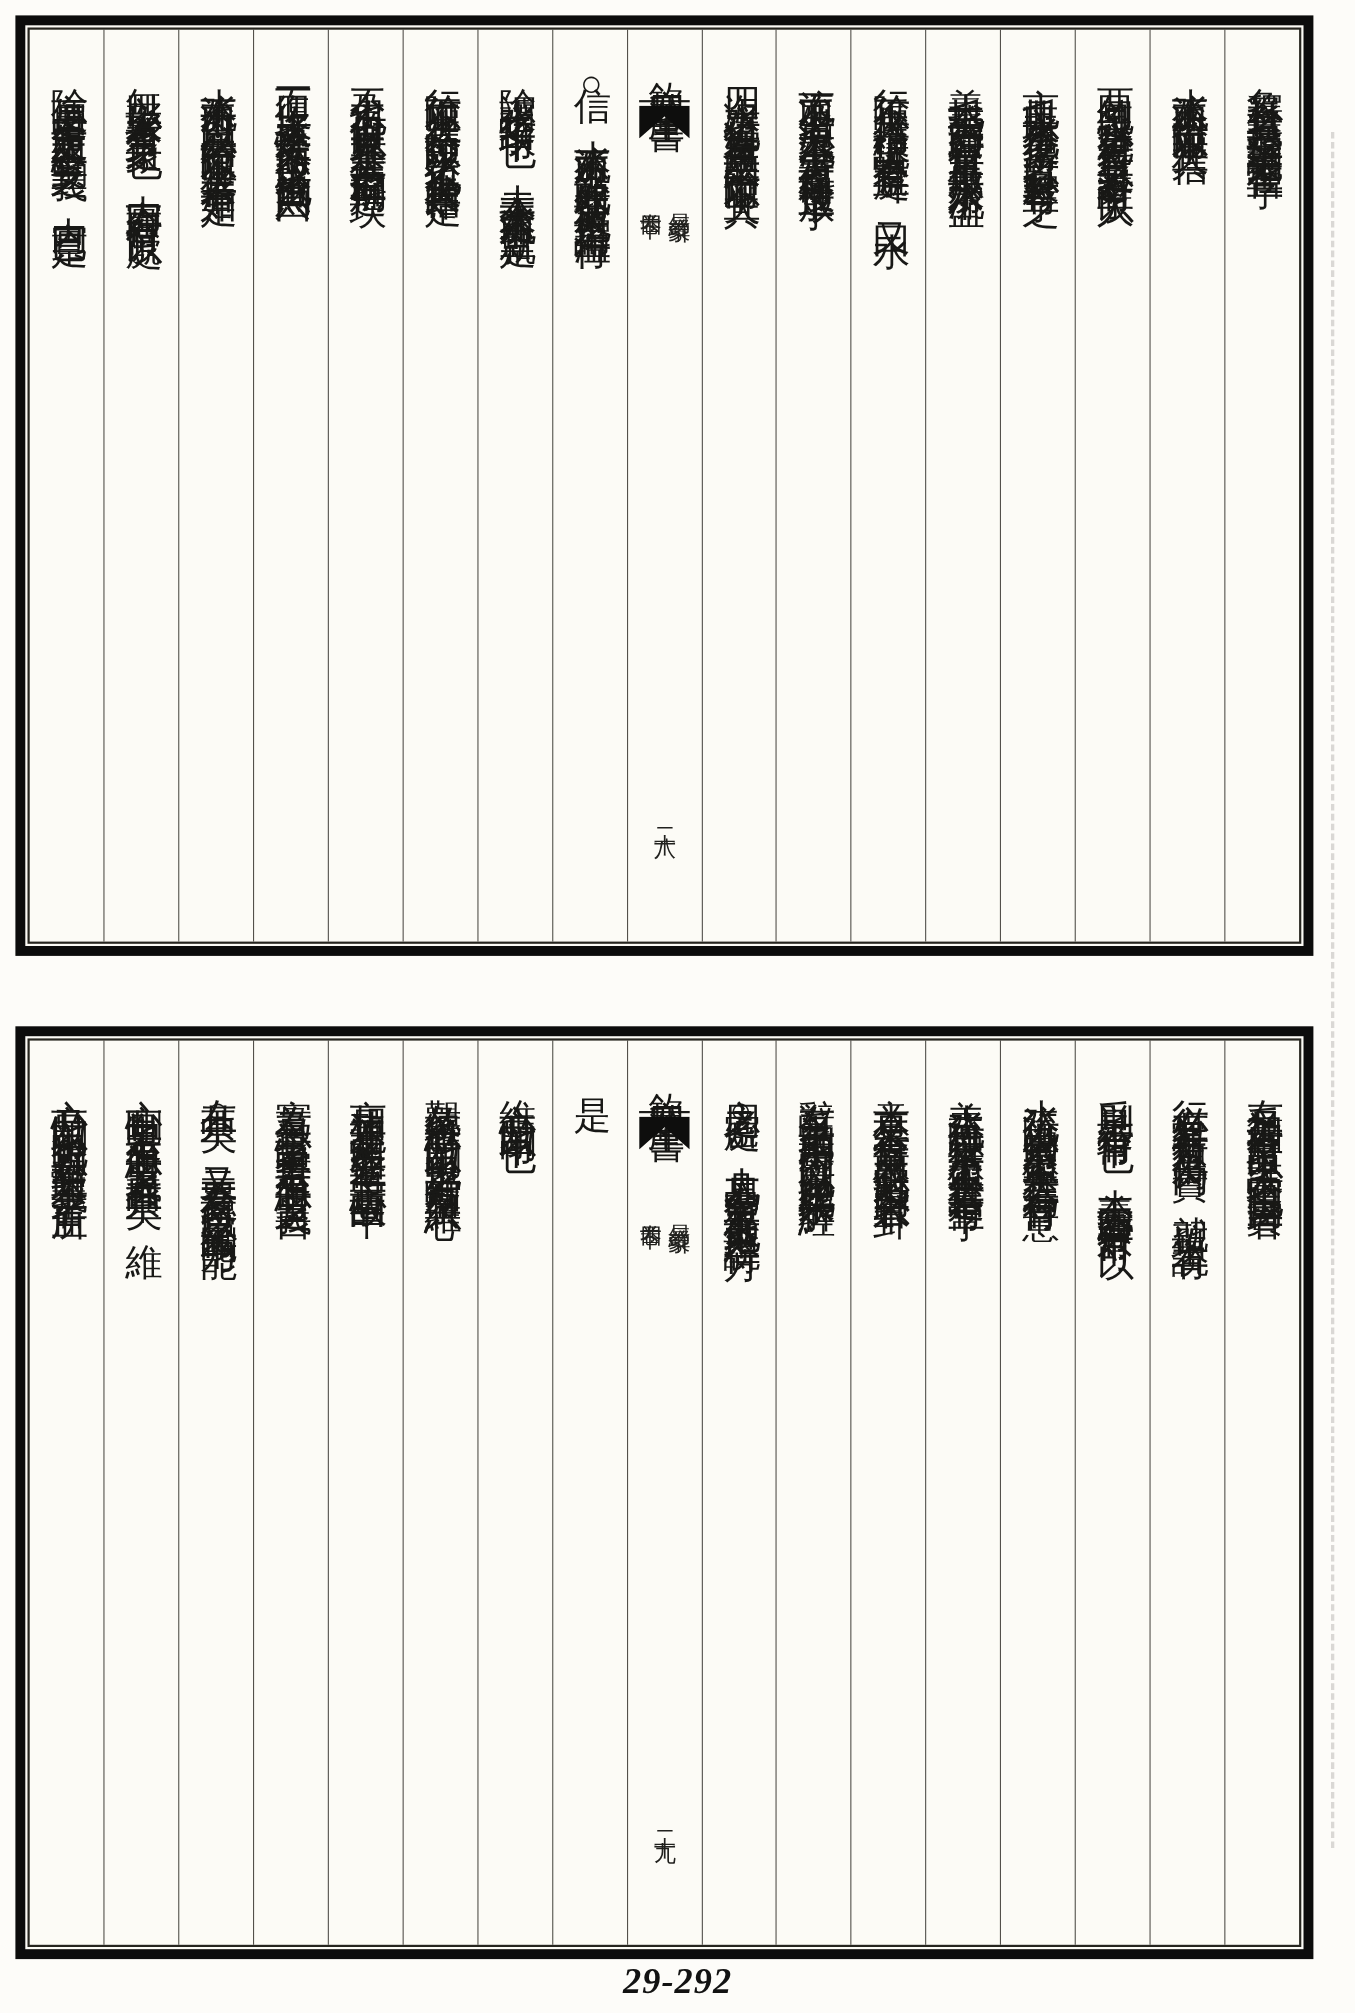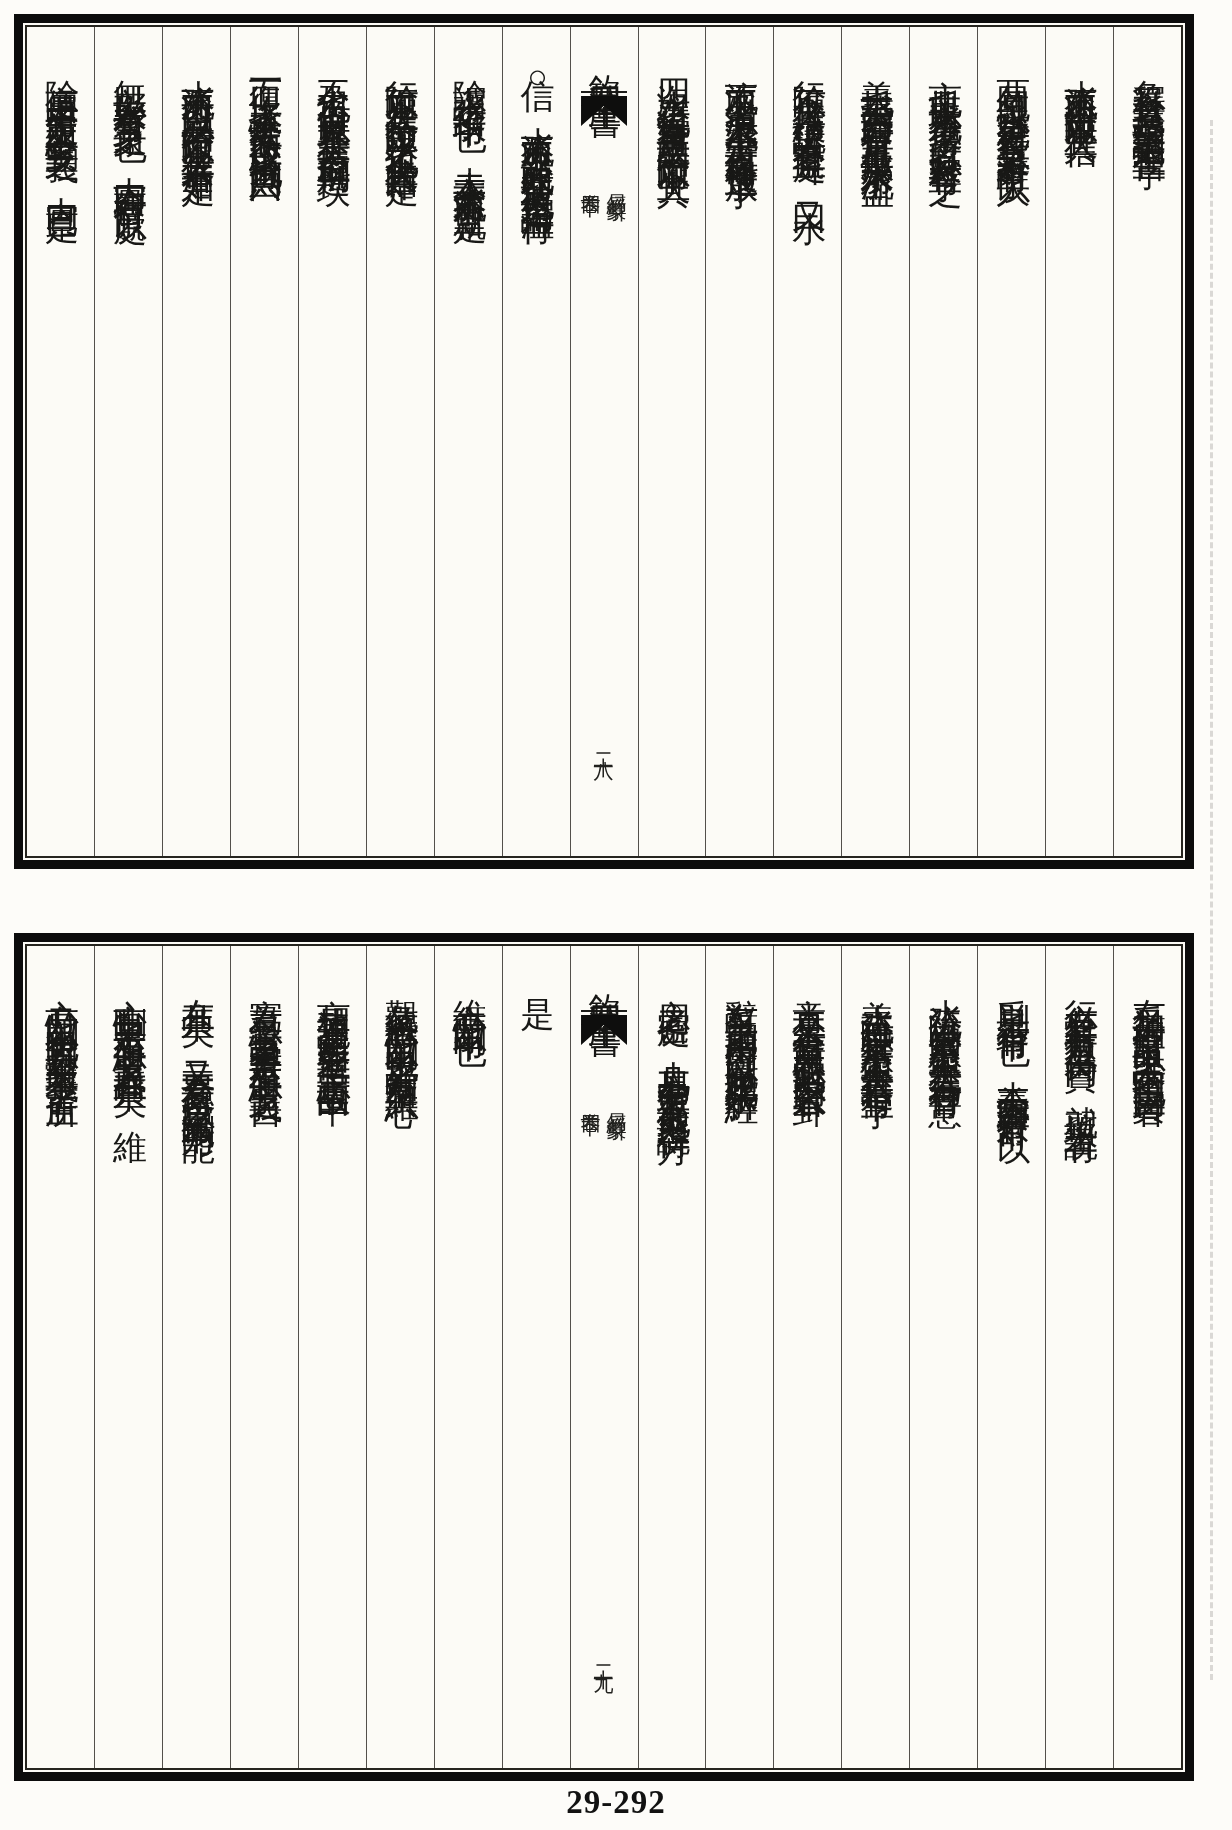--- a/index.html
+++ b/index.html
@@ -39,21 +39,21 @@
     writing-mode:vertical-rl; text-orientation:upright;
     font-size:20px; letter-spacing:3px; line-height:1; color:#21211e;
   }
   .folio {
     position:absolute; bottom:106px; left:50%; transform:translateX(-50%);
     writing-mode:vertical-rl; text-orientation:upright;
     font-size:20px; letter-spacing:4px; line-height:1; color:#21211e;
   }
   .footer {
     position:absolute; top:1784px; left:0; width:100%; text-align:center;
-    font-size:33px; font-weight:600; letter-spacing:1px; color:#121212;
+    font-size:33px; font-weight:600; letter-spacing:1px; color:#121212;font-style:italic;
   }
   .edge-mark { position:absolute; left:1210px; top:120px; height:1560px;
     border-left:3px dashed rgba(60,58,50,0.18); }
 </style>
 </head>
 <body>
 
 <div class="canvas">
   <div class="block" id="block0">
     <div class="inner">

